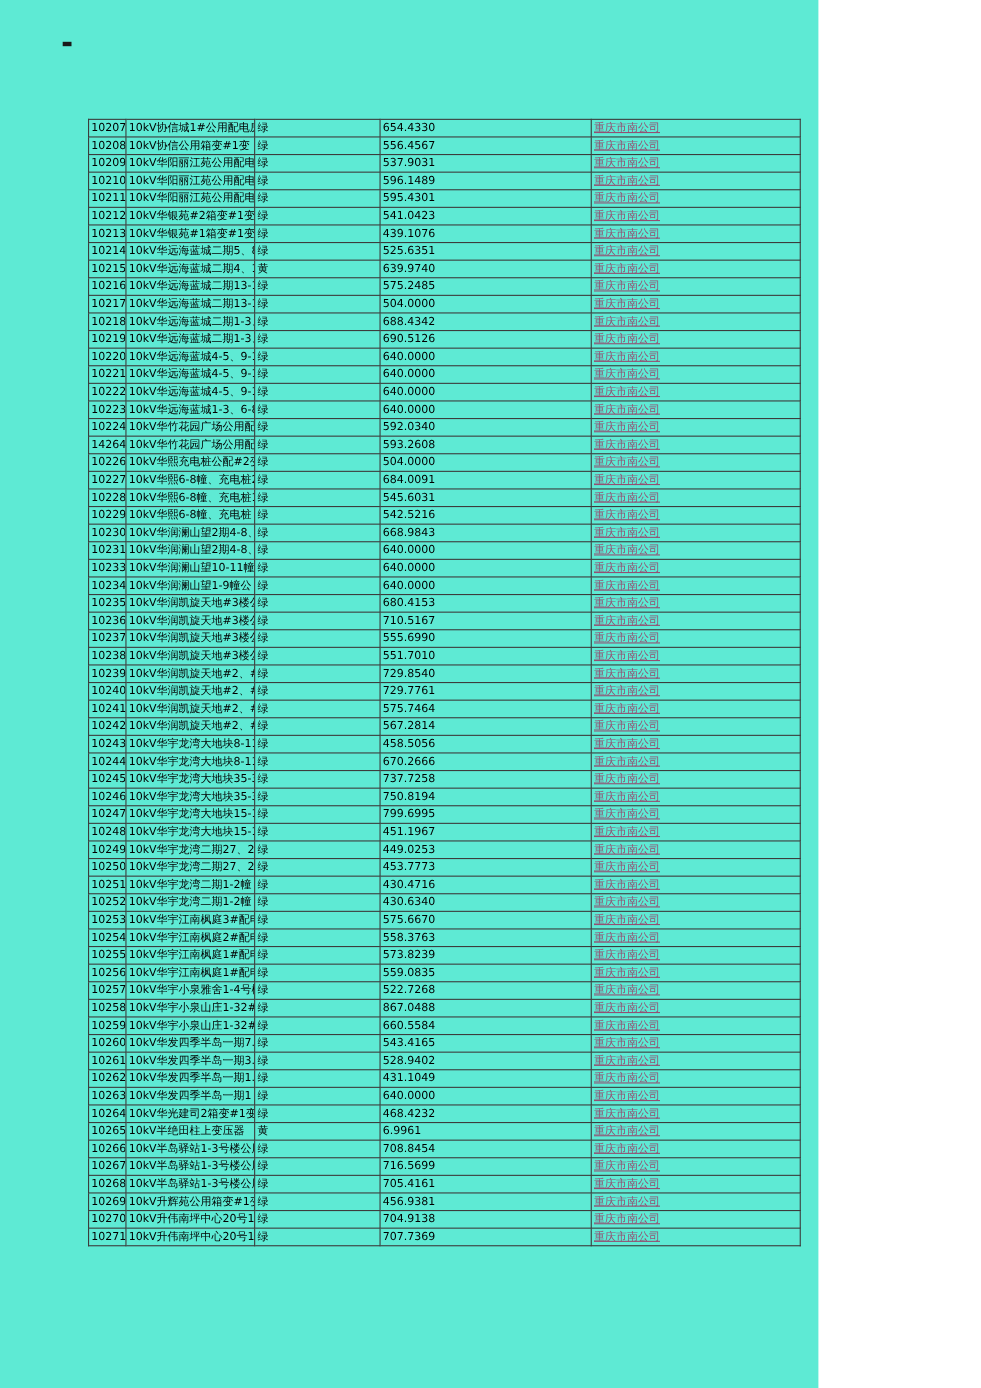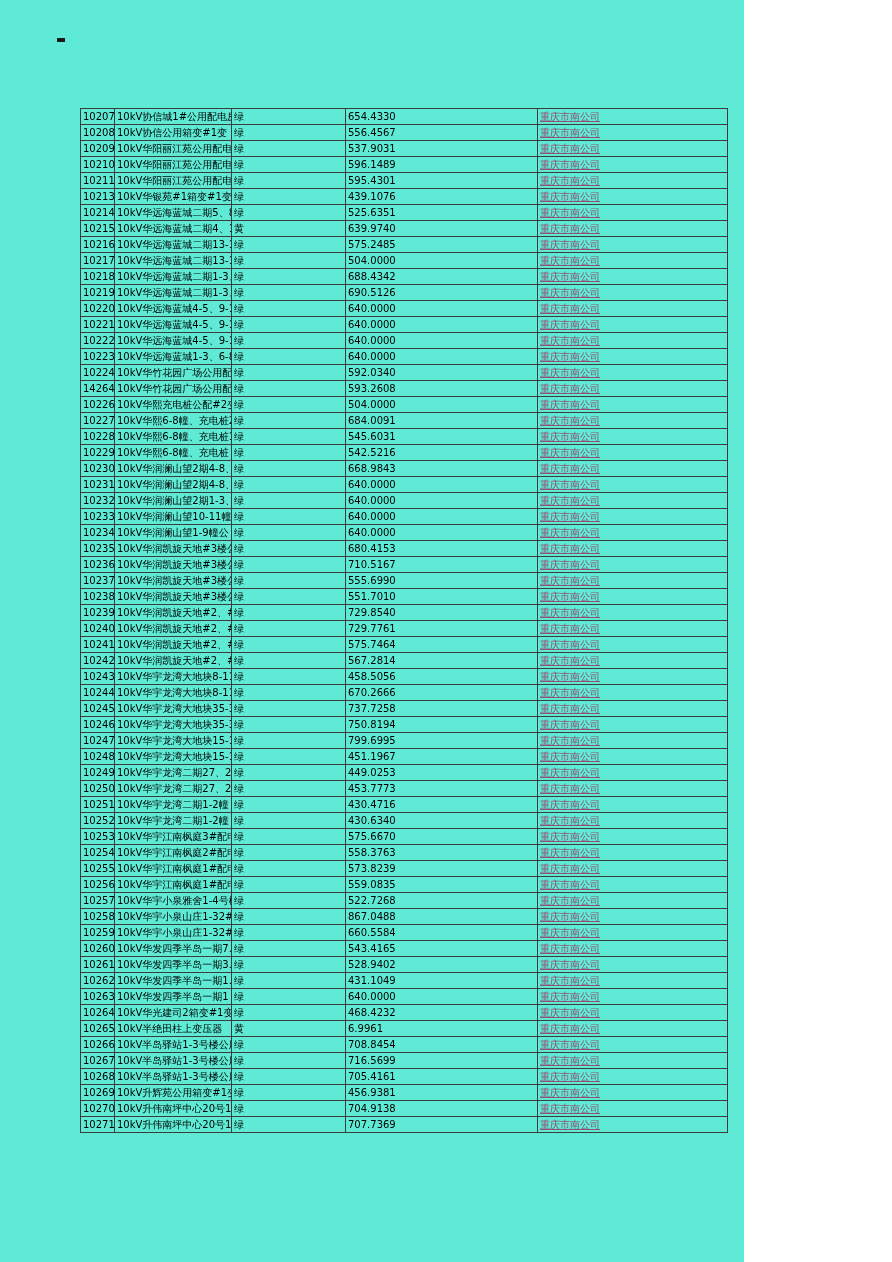--- a/index.html
+++ b/index.html
@@ -109,20 +109,29 @@
   <tr>
     <td class="c-id">10211</td>
     <td class="c-name">10kV华阳丽江苑公用配电</td>
     <td class="c-status">绿</td>
     <td class="c-value">595.4301</td>
     <td class="c-company">
       <span class="company-link" style="color: rgb(149, 79, 114);">重庆市南公司</span>
     </td>
   </tr>
 
+  <tr>
+    <td class="c-id">10212</td>
+    <td class="c-name">10kV华银苑#2箱变#1变</td>
+    <td class="c-status">绿</td>
+    <td class="c-value">541.0423</td>
+    <td class="c-company">
+      <span class="company-link" style="color: rgb(149, 79, 114);">重庆市南公司</span>
+    </td>
+  </tr>
 
   <tr>
     <td class="c-id">10213</td>
     <td class="c-name">10kV华银苑#1箱变#1变</td>
     <td class="c-status">绿</td>
     <td class="c-value">439.1076</td>
     <td class="c-company">
       <span class="company-link" style="color: rgb(149, 79, 114);">重庆市南公司</span>
     </td>
   </tr>
@@ -300,29 +309,20 @@
   <tr>
     <td class="c-id">10231</td>
     <td class="c-name">10kV华润澜山望2期4-8、</td>
     <td class="c-status">绿</td>
     <td class="c-value">640.0000</td>
     <td class="c-company">
       <span class="company-link" style="color: rgb(149, 79, 114);">重庆市南公司</span>
     </td>
   </tr>
 
-  <tr>
-    <td class="c-id">10232</td>
-    <td class="c-name">10kV华润澜山望2期1-3、</td>
-    <td class="c-status">绿</td>
-    <td class="c-value">640.0000</td>
-    <td class="c-company">
-      <span class="company-link" style="color: rgb(149, 79, 114);">重庆市南公司</span>
-    </td>
-  </tr>
 
   <tr>
     <td class="c-id">10233</td>
     <td class="c-name">10kV华润澜山望10-11幢</td>
     <td class="c-status">绿</td>
     <td class="c-value">640.0000</td>
     <td class="c-company">
       <span class="company-link" style="color: rgb(149, 79, 114);">重庆市南公司</span>
     </td>
   </tr>

